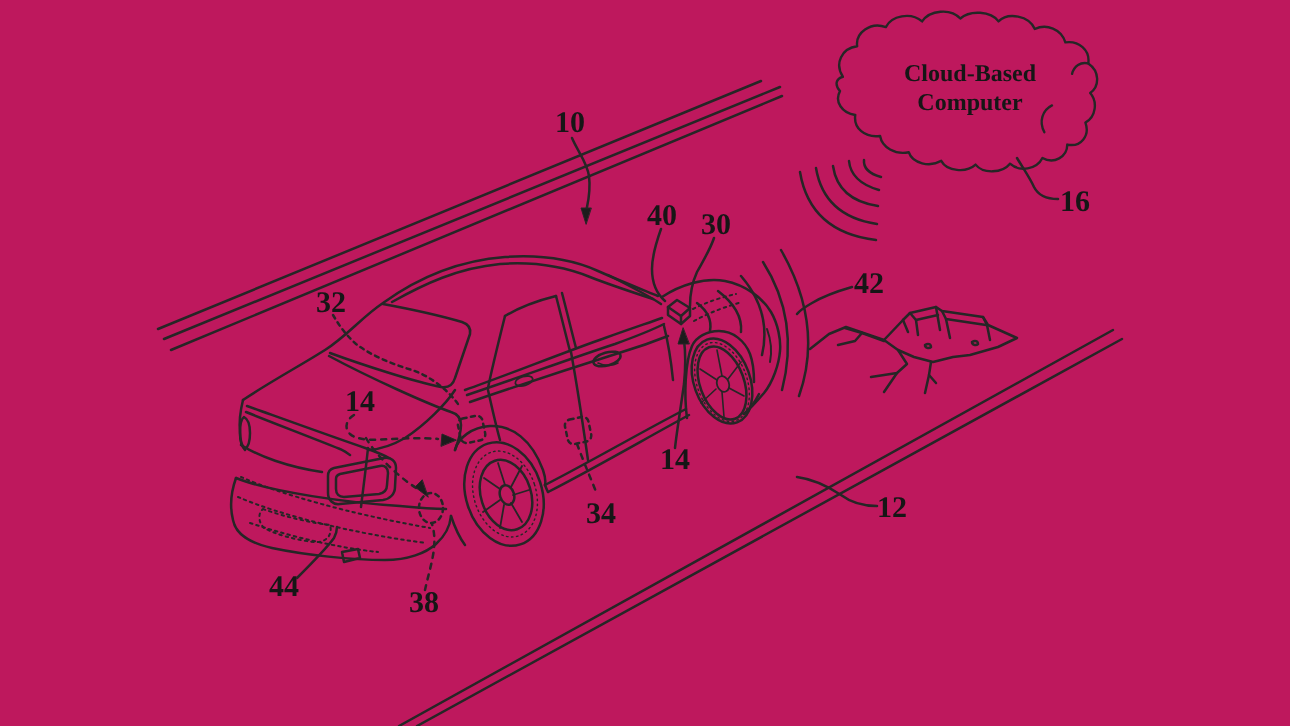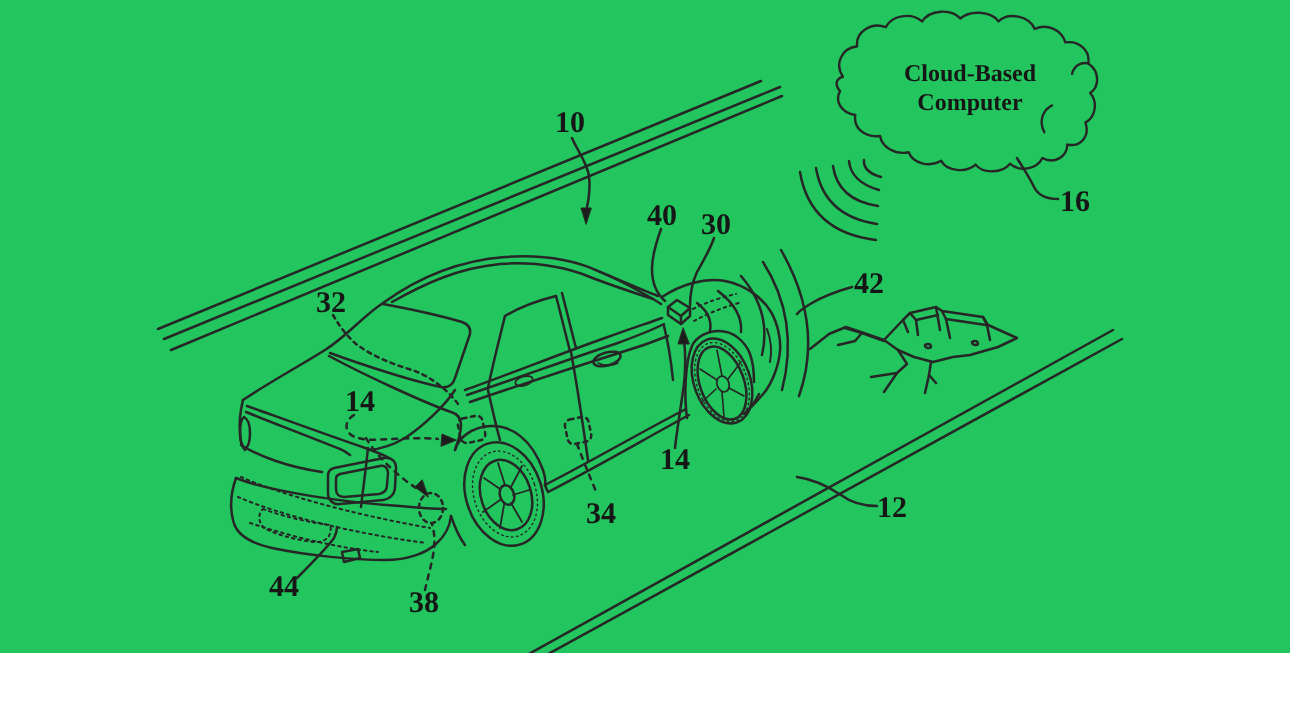--- a/index.html
+++ b/index.html
@@ -1,16 +1,16 @@
 <!DOCTYPE html>
 <html><head>
 <meta charset="utf-8">
 <style>
   html,body{margin:0;padding:0;background:#ffffff;-webkit-font-smoothing:antialiased;}
-  .wrap{width:1290px;height:653px;position:relative;overflow:hidden;background:#22c55e;}
+  .wrap{width:1290px;height:726px;position:relative;overflow:hidden;background:#be185d;}
   svg{display:block;}
   text{font-family:"Liberation Serif", serif;font-weight:bold;fill:#161616;}
 </style>
 </head>
 <body>
 <div class="wrap">
 <svg width="1290" height="726" viewBox="0 0 1290 726" fill="none" stroke="#262626" stroke-width="2.5" stroke-linecap="round" stroke-linejoin="round" style="filter:blur(0.3px)" text-rendering="geometricPrecision">
 
 <g id="roads">
   <path d="M158,329 L761,81"></path>

